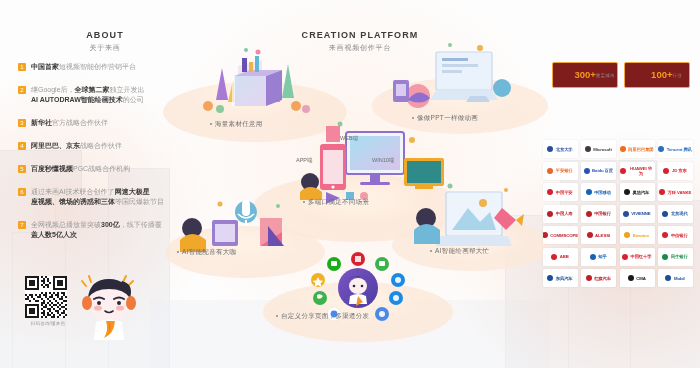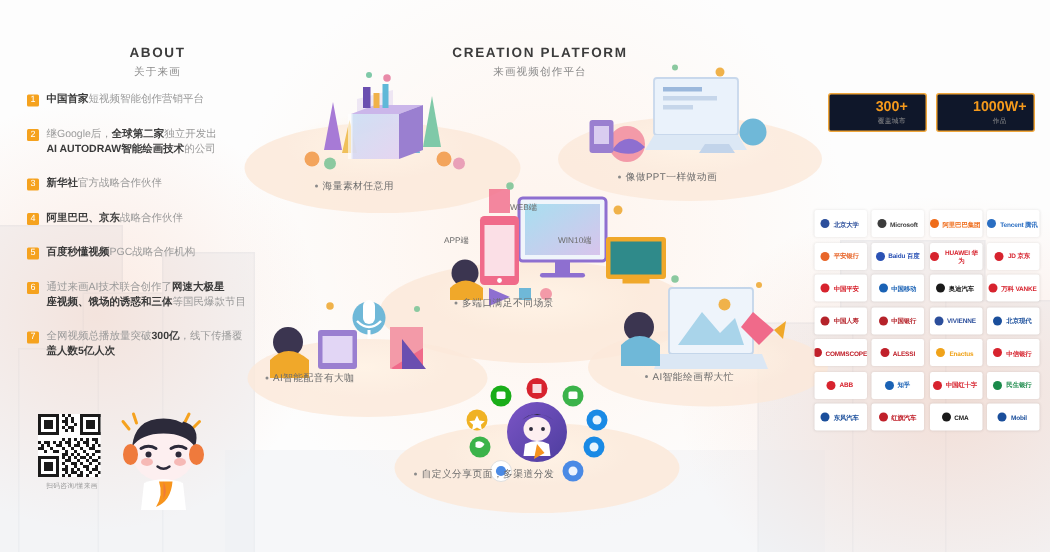--- a/index.html
+++ b/index.html
@@ -45,22 +45,22 @@
 
   
   .ilabel{position:absolute;font-size:6.5px;color:#6d6d6d;white-space:nowrap;letter-spacing:.3px;}
   .ilabel .dot{display:inline-block;width:2px;height:2px;background:#8a8a8a;border-radius:50%;
      vertical-align:middle;margin-right:3px;margin-bottom:1px;}
   .dlabel{position:absolute;font-size:5.5px;color:#6d6d6d;white-space:nowrap;}
 
   
   .stats{position:absolute;left:552px;top:62px;width:138px;
      display:grid;grid-template-columns:1fr 1fr;gap:6px;}
-  .stat{border:1px solid #f0a63a;border-radius:2px;background:#0f172a;
-     height:24px;display:flex;flex-direction:column;align-items:center;justify-content:center;padding-left:19px;}
+  .stat{border:1px solid #f0a63a;border-radius:2px;background:#7f1d1d;
+     height:24px;display:flex;flex-direction:row;align-items:center;justify-content:center;padding-left:19px;}
   .stat .v{font-size:9.5px;font-weight:bold;color:#f59a1c;line-height:10px;}
   .stat .l{font-size:4.5px;color:#8f8f8f;margin-top:1px;letter-spacing:.2px;}
 
   
   .logos{position:absolute;left:543px;top:140px;width:150px;
      display:grid;grid-template-columns:repeat(4,1fr);gap:3.5px 3.5px;}
   .logo{height:18px;background:#ffffff;border-radius:1.5px;
      box-shadow:0 0 2px rgba(0,0,0,.10);
      display:flex;align-items:center;justify-content:center;overflow:hidden;}
   .logo .lt{font-size:4.3px;font-weight:bold;line-height:5px;text-align:center;padding:0 1px;
@@ -446,22 +446,22 @@
   <div class="ilabel" style="left:276px;top:312px;">
     <span class="dot"></span><span>自定义分享页面，多渠道分发</span>
   </div>
 
   <div class="stats" id="stats">
       <div class="stat" style="border-color: rgb(240, 166, 58);">
         <div class="v">300+</div>
         <div class="l">覆盖城市</div>
       </div>
       <div class="stat" style="border-color: rgb(240, 166, 58);">
-        <div class="v">1000W+</div>
-        <div class="l">作品</div>
+        <div class="v">100+</div>
+        <div class="l">行业</div>
       </div>
     </div>
 
   <div class="logos" id="logos">
       <div class="logo">
         <div class="inner">
           <span class="lmark" style="background: rgb(43, 78, 155);"></span>
           <span class="lt" style="color: rgb(43, 78, 155);">北京大学</span>
         </div>
       </div>

